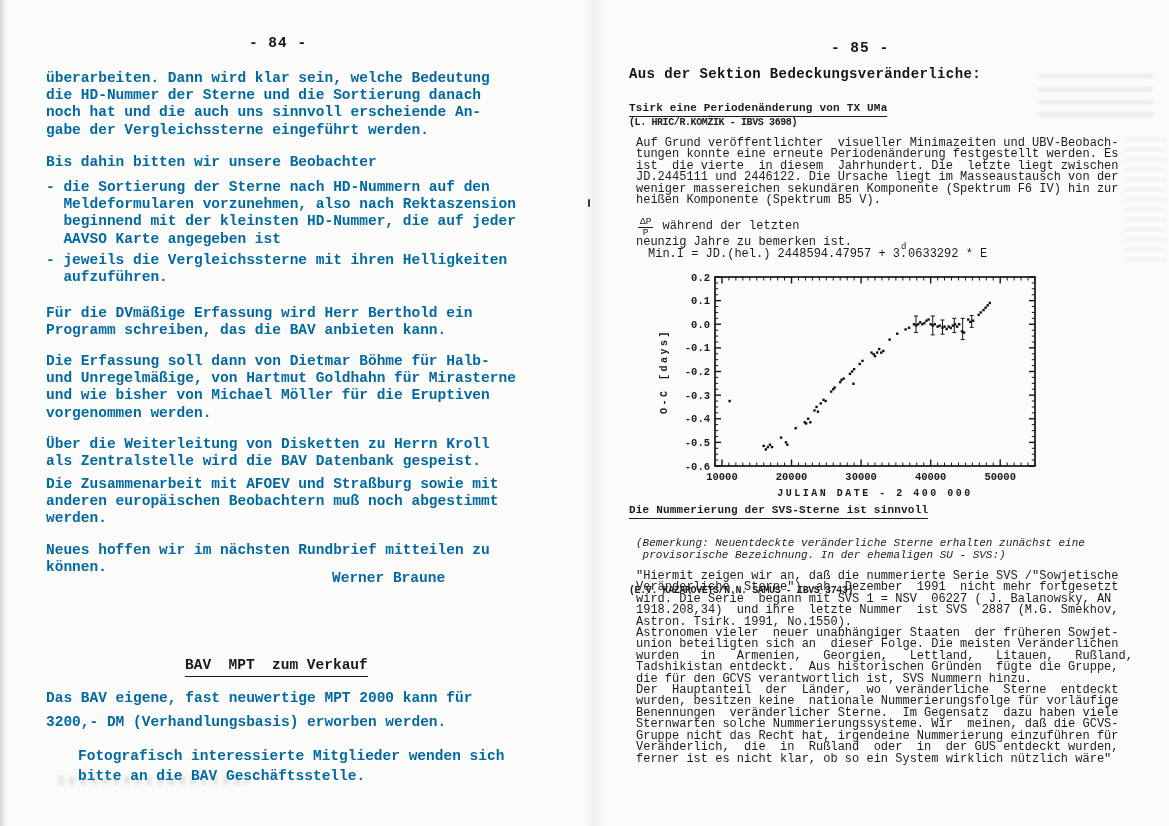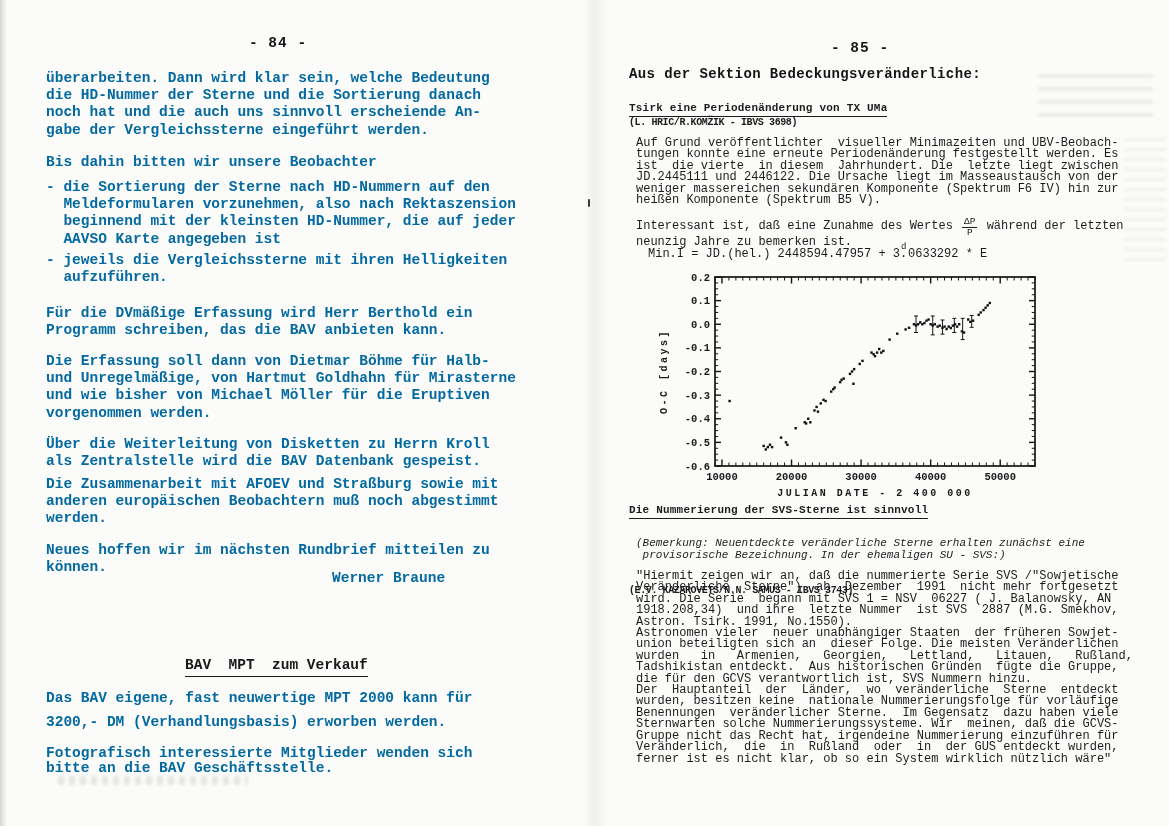--- a/index.html
+++ b/index.html
@@ -15,21 +15,21 @@
     font-size:14.5px;line-height:17.2px;font-weight:600;
     letter-spacing:0px;white-space:pre;color:#0369a1;
   }
   .pageno{font-size:14.5px;font-weight:600;letter-spacing:1px;text-align:center;}
   .sale-heading{
     position:absolute;left:185px;top:657px;
     font-size:14.5px;font-weight:600;white-space:pre;
     border-bottom:1.5px solid #191919;padding-bottom:3px;color:#191919;
   }
   .sale1{line-height:24px;}
-  .sale2{line-height:15px;}
+  .sale2{line-height:20px;margin-left:32px;}
   
   .rp{
     position:absolute;left:636px;width:540px;
     font-size:12px;line-height:11.4px;white-space:pre;color:#1c1c1c;
   }
   .rp-section{
     left:629px;font-size:14px;font-weight:700;letter-spacing:0.4px;color:#141414;
   }
   .rp-title{
     left:629px;font-size:11px;font-weight:700;letter-spacing:0.2px;
@@ -117,21 +117,21 @@
 <div class="rp rp-title" style="top:103px;"><span class="u">Tsirk eine Periodenänderung von TX UMa</span></div>
 <div class="rp rp-byline" style="top:117px;">(L. HRIC/R.KOMŽIK - IBVS 3698)</div>
 
 <div class="rp" style="top:138px;">Auf Grund veröffentlichter  visueller Minimazeiten und UBV-Beobach-
 tungen konnte eine erneute Periodenänderung festgestellt werden. Es
 ist  die vierte  in diesem  Jahrhundert. Die  letzte liegt zwischen
 JD.2445111 und 2446122. Die Ursache liegt im Masseaustausch von der
 weniger massereichen sekundären Komponente (Spektrum F6 IV) hin zur
 heißen Komponente (Spektrum B5 V).</div>
 
-<div class="rp" style="top:218px;"><span>Interessant ist, daß eine Zunahme des Wertes </span><span class="frac"><span class="frac-top">ΔP</span><span class="frac-bot">P</span></span><span> während der letzten
+<div class="rp" style="top:218px;"><span class="frac"><span class="frac-top">ΔP</span><span class="frac-bot">P</span></span><span> während der letzten
 neunzig Jahre zu bemerken ist.</span></div>
 
 <div class="rp rp-formula" style="top:249px;"><span>Min.I = JD.(hel.) 2448594.47957 + 3</span><span class="day-exp"><span class="d-sup">d</span><span>.</span></span><span>0633292 * E</span></div>
 
 <svg id="oc-svg" viewBox="0 0 470 240" style="position:absolute;left:653px;top:268px;width:470px;height:240px;">
     <rect x="62" y="9" width="320" height="189" fill="none" stroke="#151515" stroke-width="1.7"></rect>
     <line x1="62" y1="198" x2="62" y2="194.5" stroke="#151515" stroke-width="1"></line>
     <line x1="62" y1="9" x2="62" y2="12.5" stroke="#151515" stroke-width="1"></line>
     <line x1="68.95652173913044" y1="198" x2="68.95652173913044" y2="191.5" stroke="#151515" stroke-width="1.4"></line>
     <line x1="68.95652173913044" y1="9" x2="68.95652173913044" y2="15.5" stroke="#151515" stroke-width="1.4"></line>

